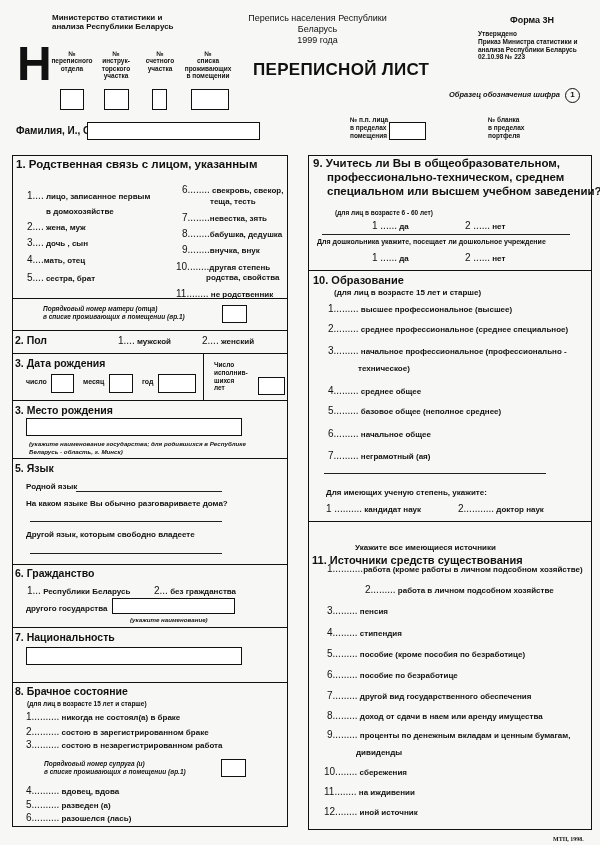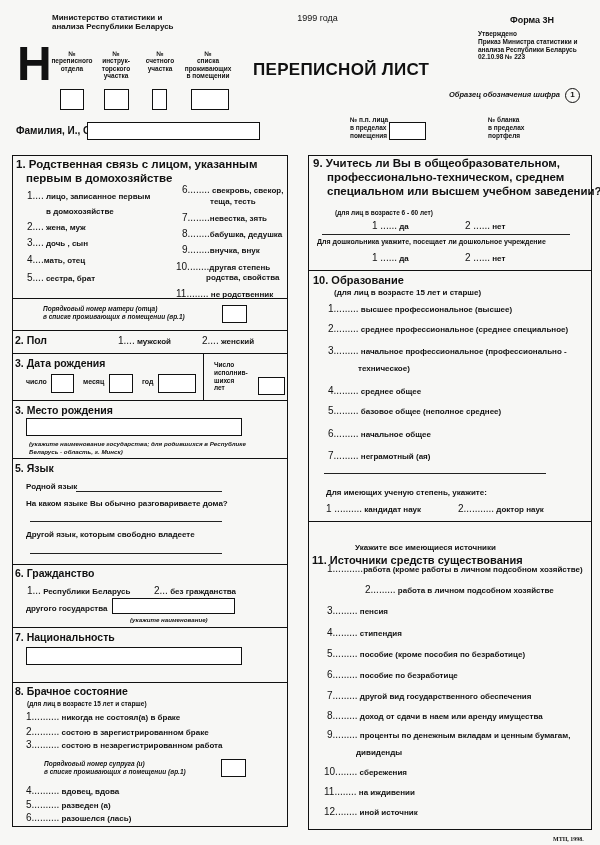--- a/index.html
+++ b/index.html
@@ -18,20 +18,21 @@
   .opt .n { font-size: 10px; font-weight: normal; }
 </style>
 </head>
 <body>
 
 <div class="abs t" style="left:52px;top:13px;text-align:center;width:96px;">
   <div>Министерство статистики и</div>
   <div>анализа Республики Беларусь</div>
 </div>
 <div class="abs" style="left:245px;top:13px;width:145px;text-align:center;font-size:9px;line-height:1.2;">
+  <div>Перепись населения Республики Беларусь</div>
   <div>1999 года</div>
 </div>
 <div class="abs t" style="left:510px;top:15px;font-size:9px;">Форма 3Н</div>
 <div class="abs" style="left:478px;top:30px;font-size:6.5px;font-weight:bold;line-height:1.2;">
   <div>Утверждено</div>
   <div>Приказ Министра статистики и</div>
   <div>анализа  Республики  Беларусь</div>
   <div>02.10.98   № 223</div>
 </div>
 
@@ -90,21 +91,20 @@
 <div class="hline" style="left:12px;top:353px;width:276px;"></div>
 <div class="hline" style="left:12px;top:400px;width:276px;"></div>
 <div class="hline" style="left:12px;top:458px;width:276px;"></div>
 <div class="hline" style="left:12px;top:564px;width:276px;"></div>
 <div class="hline" style="left:12px;top:627px;width:276px;"></div>
 <div class="hline" style="left:12px;top:682px;width:276px;"></div>
 <div class="abs" style="left:203px;top:353px;width:0;height:47px;border-left:1.3px solid #111;"></div>
 
 <div class="abs hdr" style="left:16px;top:158px;">
   <div>1. Родственная  связь с лицом, указанным</div>
-  <div style="padding-left:10px;">первым в домохозяйстве</div>
 </div>
 <div class="opt" style="left:27px;top:190px;"><span class="n">1....</span> <span>лицо, записанное первым</span></div>
 <div class="opt" style="left:46px;top:207px;"><span>в  домохозяйстве</span></div>
 <div class="opt" style="left:27px;top:221px;"><span class="n">2....</span> <span>жена, муж</span></div>
 <div class="opt" style="left:27px;top:237px;"><span class="n">3....</span> <span>дочь , сын</span></div>
 <div class="opt" style="left:27px;top:254px;"><span class="n">4....</span><span>мать, отец</span></div>
 <div class="opt" style="left:27px;top:272px;"><span class="n">5....</span> <span>сестра, брат</span></div>
 
 <div class="opt" style="left:182px;top:184px;"><span class="n">6........</span> <span>свекровь, свекор,</span></div>
 <div class="opt" style="left:210px;top:197px;"><span>теща, тесть</span></div>

